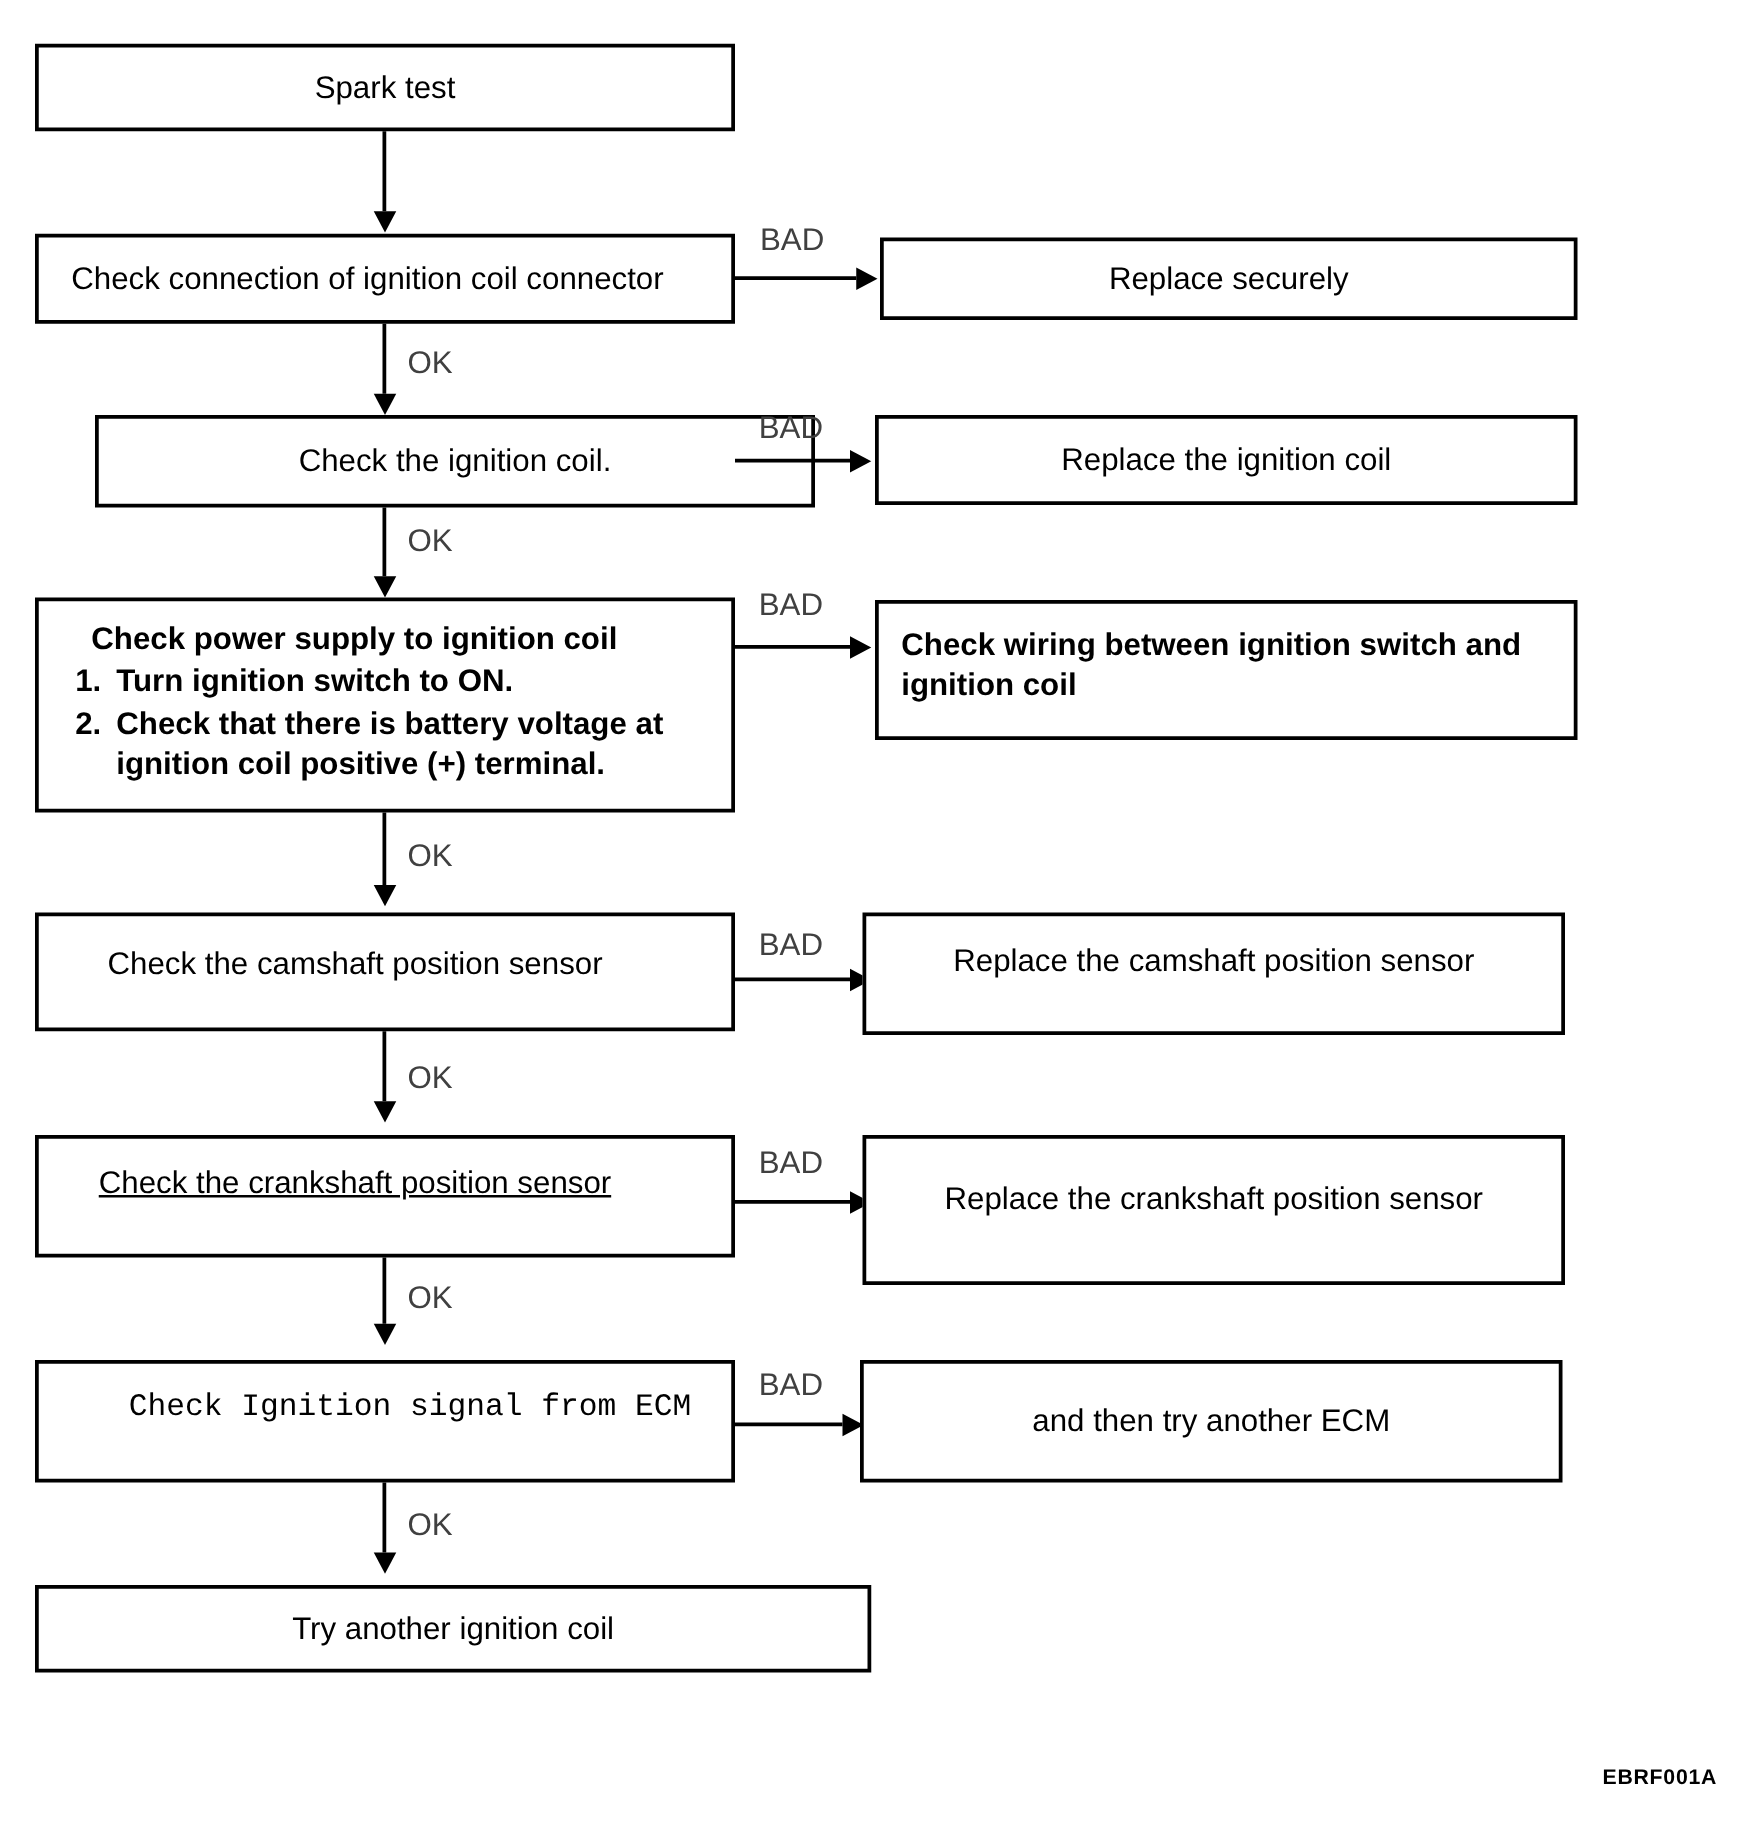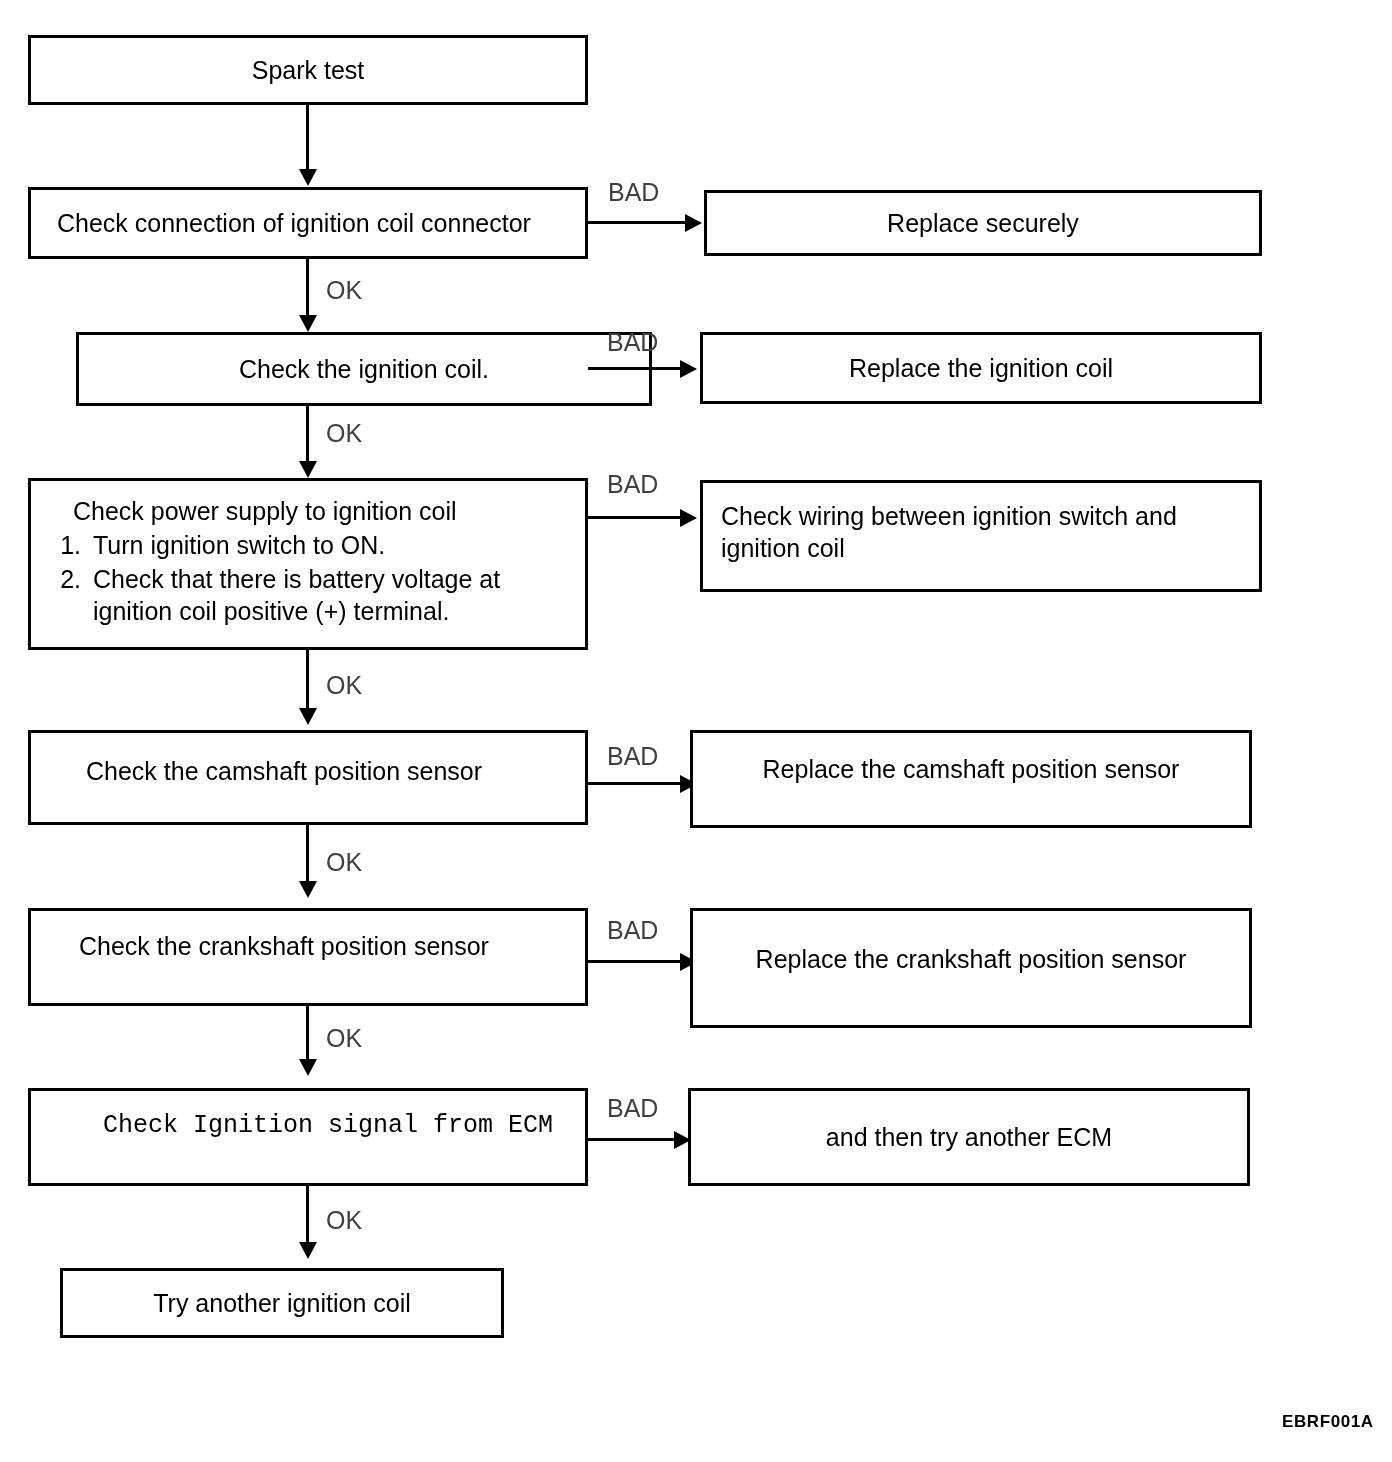--- a/index.html
+++ b/index.html
@@ -34,20 +34,21 @@
   }
   .box.leftmid {
     align-items: center;
     justify-content: flex-start;
     text-align: left;
   }
   .box.lefttop {
     align-items: flex-start;
     justify-content: flex-end;
     text-align: left;
+    font-weight: bold;
   }
   .box .inner {
     padding: 0 8px;
     width: 100%;
   }
   .box.lefttop .inner {
     padding: 14px 16px 0 16px;
   }
   
   .steplist {
@@ -186,21 +187,21 @@
   <div class="arrow-right" style="left:680px; top:775px;"></div>
   <div class="edge-label" style="left:607px; top:744px;">BAD</div>
   <div class="box center" style="left:690px; top:730px; width:562px; height:98px;">
     <div class="inner" style="margin-top:-20px;">Replace the camshaft position sensor</div>
   </div>
 
   <div class="vline" style="left:306px; top:825px; height:56px;"></div>
   <div class="arrow-down" style="left:299px; top:881px;"></div>
   <div class="edge-label" style="left:326px; top:850px;">OK</div>
 
-  <div class="box leftmid" style="left:28px; top:908px; width:560px; height:98px;">
+  <div class="box leftmid" style="left:28px; top:908px; width:560px; height:98px;text-decoration:underline;">
     <div class="inner" style="padding-left:48px; margin-top:-22px;">Check the crankshaft position sensor</div>
   </div>
   <div class="hline" style="left:588px; top:960px; width:92px;"></div>
   <div class="arrow-right" style="left:680px; top:953px;"></div>
   <div class="edge-label" style="left:607px; top:918px;">BAD</div>
   <div class="box center" style="left:690px; top:908px; width:562px; height:120px;">
     <div class="inner" style="margin-top:-18px;">Replace the crankshaft position sensor</div>
   </div>
 
   <div class="vline" style="left:306px; top:1006px; height:53px;"></div>
@@ -216,19 +217,19 @@
   <div class="box center" style="left:688px; top:1088px; width:562px; height:98px;">
     <div class="inner">
       <div>and then try another ECM</div>
     </div>
   </div>
 
   <div class="vline" style="left:306px; top:1186px; height:56px;"></div>
   <div class="arrow-down" style="left:299px; top:1242px;"></div>
   <div class="edge-label" style="left:326px; top:1208px;">OK</div>
 
-  <div class="box center" style="left:28px; top:1268px; width:444px; height:70px;margin-left:32px;">
+  <div class="box center" style="left:28px; top:1268px; width:669px; height:70px;">
     <div class="inner">Try another ignition coil</div>
   </div>
 
   <div class="figcode" style="left:1282px; top:1412px;">EBRF001A</div>
 
 </div>
 
 </body></html>

